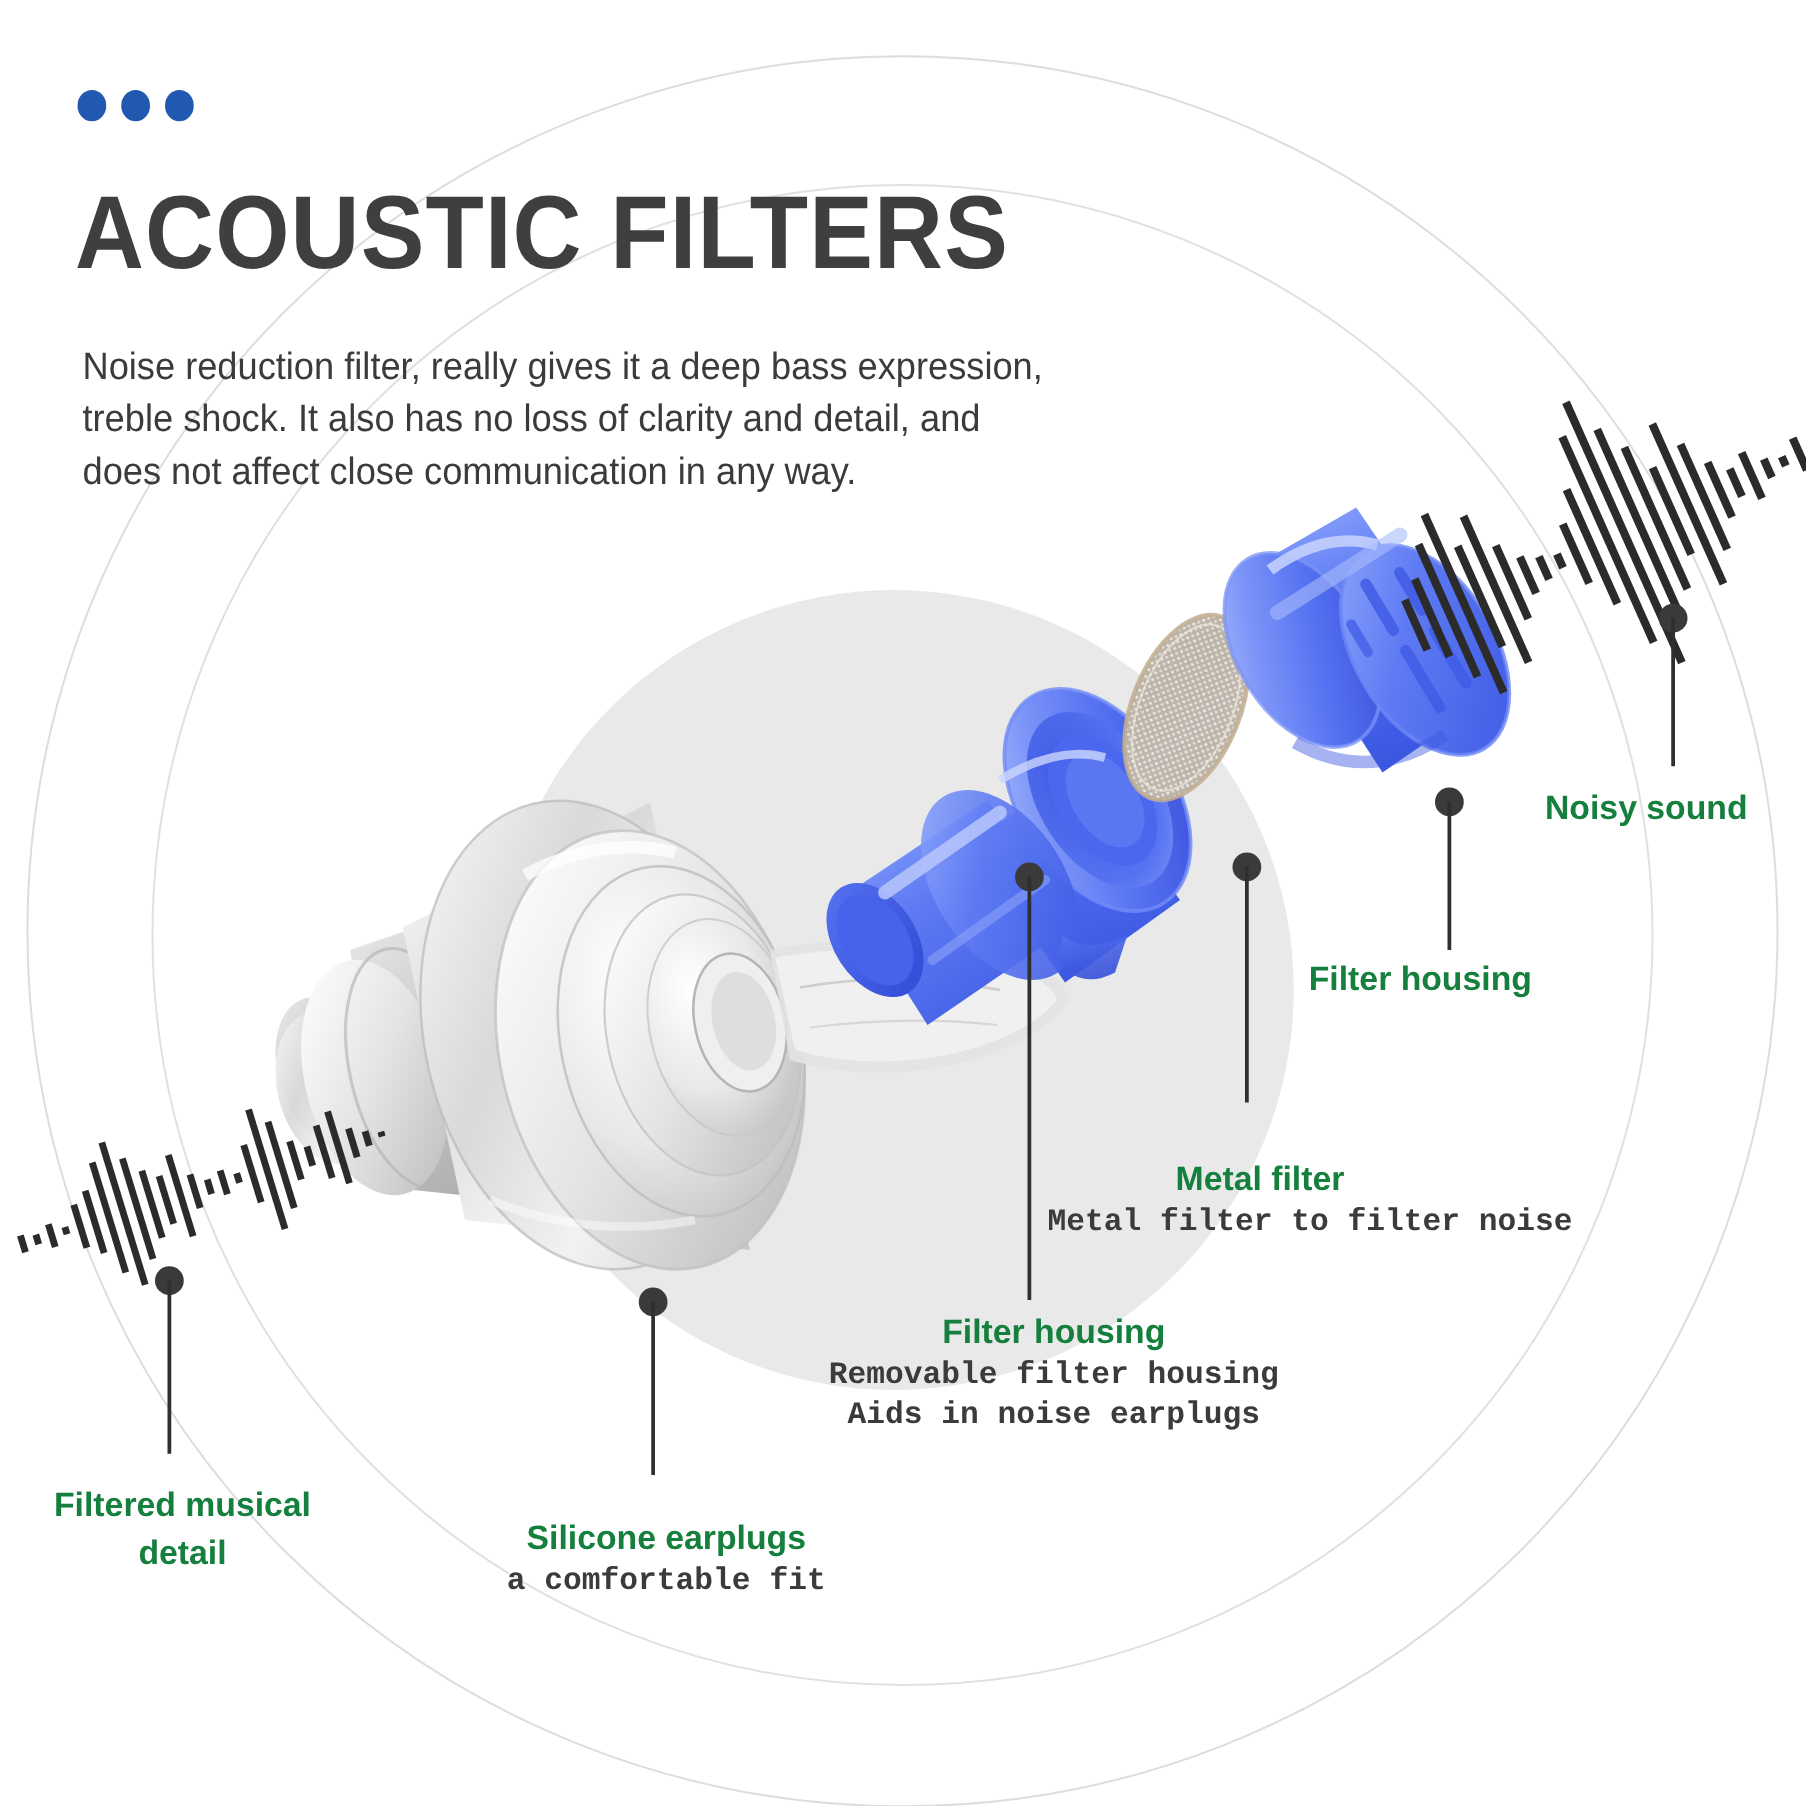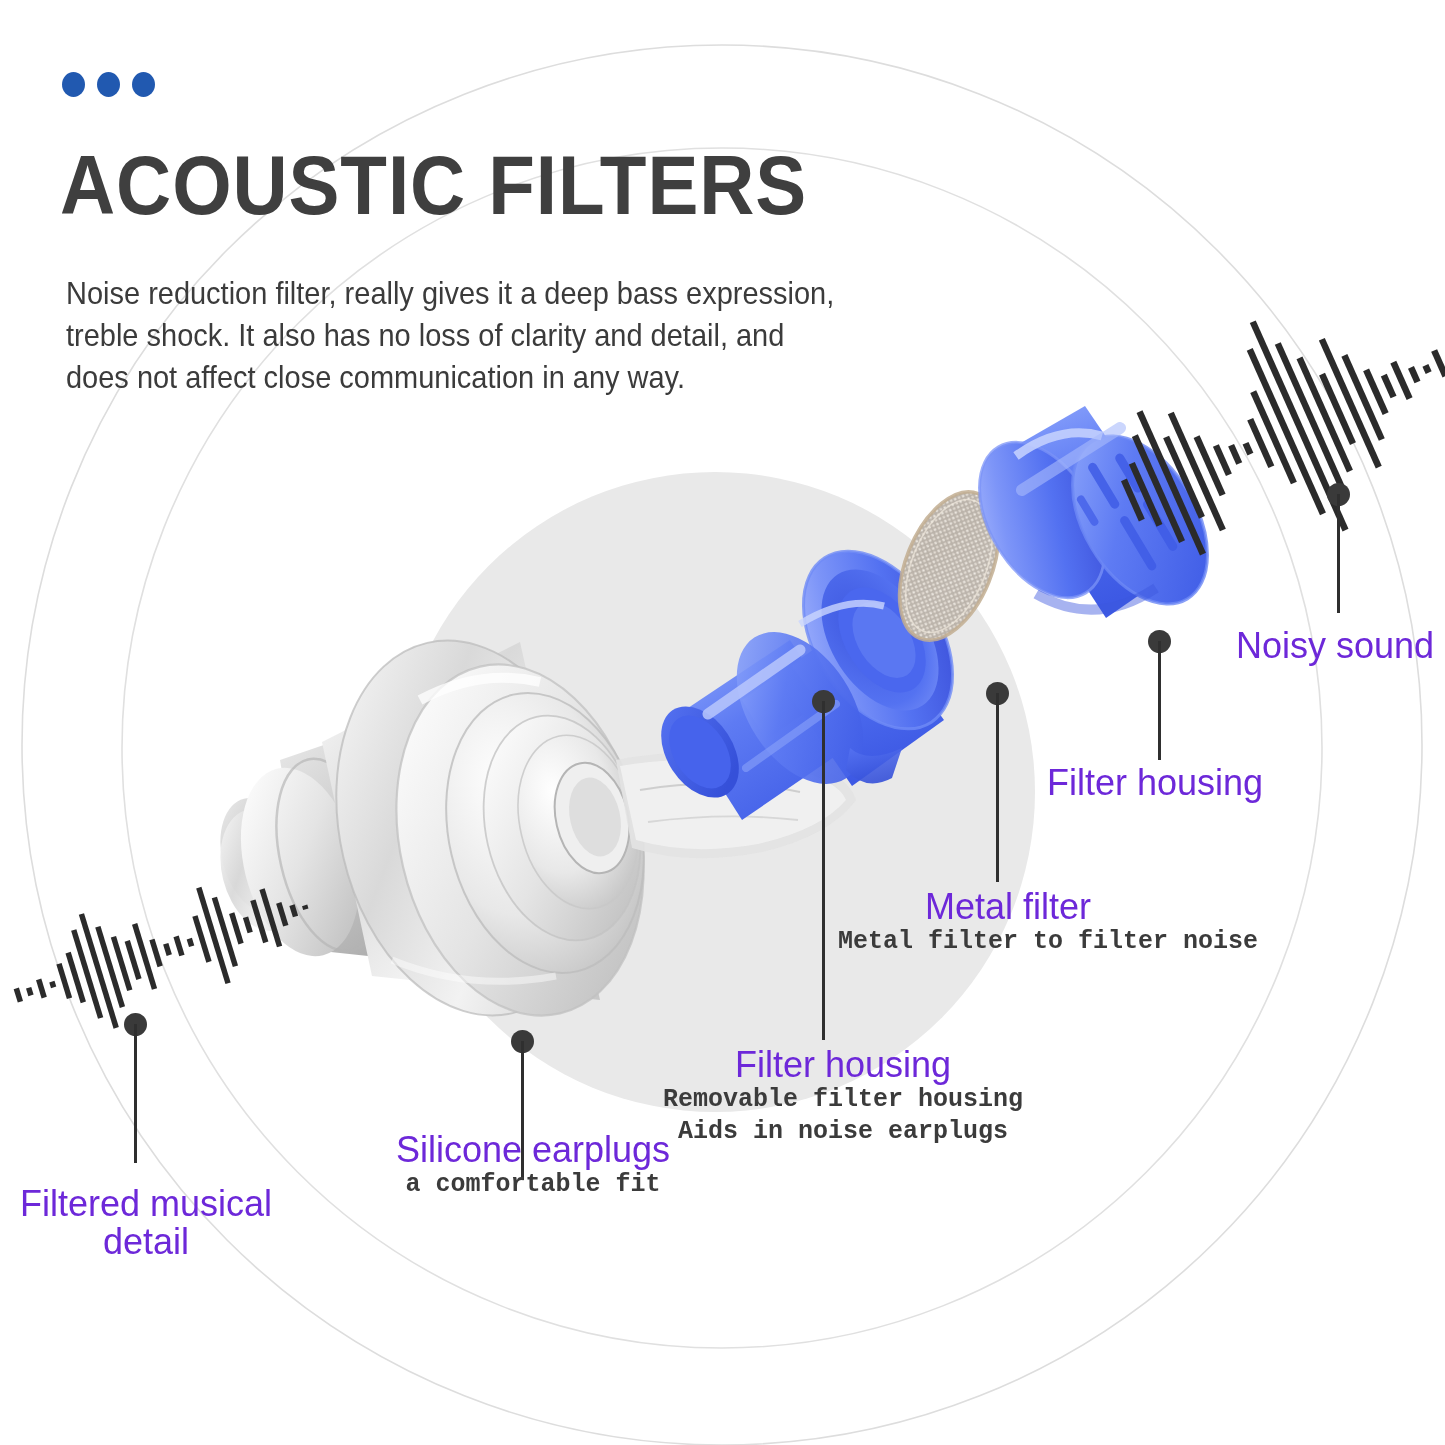--- a/index.html
+++ b/index.html
@@ -35,21 +35,21 @@
     font-size:30.5px;line-height:42px;
     color:#3b3b3b;
     transform:scaleX(0.95);
     transform-origin:left top;
   }
   .desc div{white-space:nowrap;}
 
   
   .callout{position:absolute;}
   .callout .ttl{
-    color:#6d28d9;font-weight:normal;font-size:36px;line-height:38px;
+    color:#15803d;font-weight:bold;font-size:27px;line-height:38px;
     white-space:nowrap;
   }
   .callout .sub{
     color:#3b3b3b;font-weight:bold;font-size:25px;line-height:32px;
     white-space:nowrap;
     font-family:Liberation Mono, monospace;
   }
   .callout.ctr{text-align:center;}
   .callout.lft{text-align:left;}
 
@@ -356,32 +356,32 @@
   </div>
 
   <div class="callout lft" style="left:1236px;top:627px;">
     <div class="ttl">Noisy sound</div>
   </div>
 
   <div class="callout lft" style="left:1047px;top:764px;">
     <div class="ttl">Filter housing</div>
   </div>
 
-  <div class="callout ctr" style="left:838px;top:888px;width:340px;">
+  <div class="callout ctr" style="left:838px;top:924px;width:340px;">
     <div class="ttl">Metal filter</div>
     <div class="sub">Metal filter to filter noise</div>
   </div>
 
   <div class="callout ctr" style="left:648px;top:1046px;width:390px;">
     <div class="ttl">Filter housing</div>
     <div class="sub">Removable filter housing</div>
     <div class="sub">Aids in noise earplugs</div>
   </div>
 
-  <div class="callout ctr" style="left:358px;top:1131px;width:350px;">
+  <div class="callout ctr" style="left:358px;top:1211px;width:350px;">
     <div class="ttl">Silicone earplugs</div>
     <div class="sub">a comfortable fit</div>
   </div>
 
   <div class="callout ctr" style="left:8px;top:1185px;width:276px;">
     <div class="ttl">Filtered musical</div>
     <div class="ttl">detail</div>
   </div>
 
 </div>

